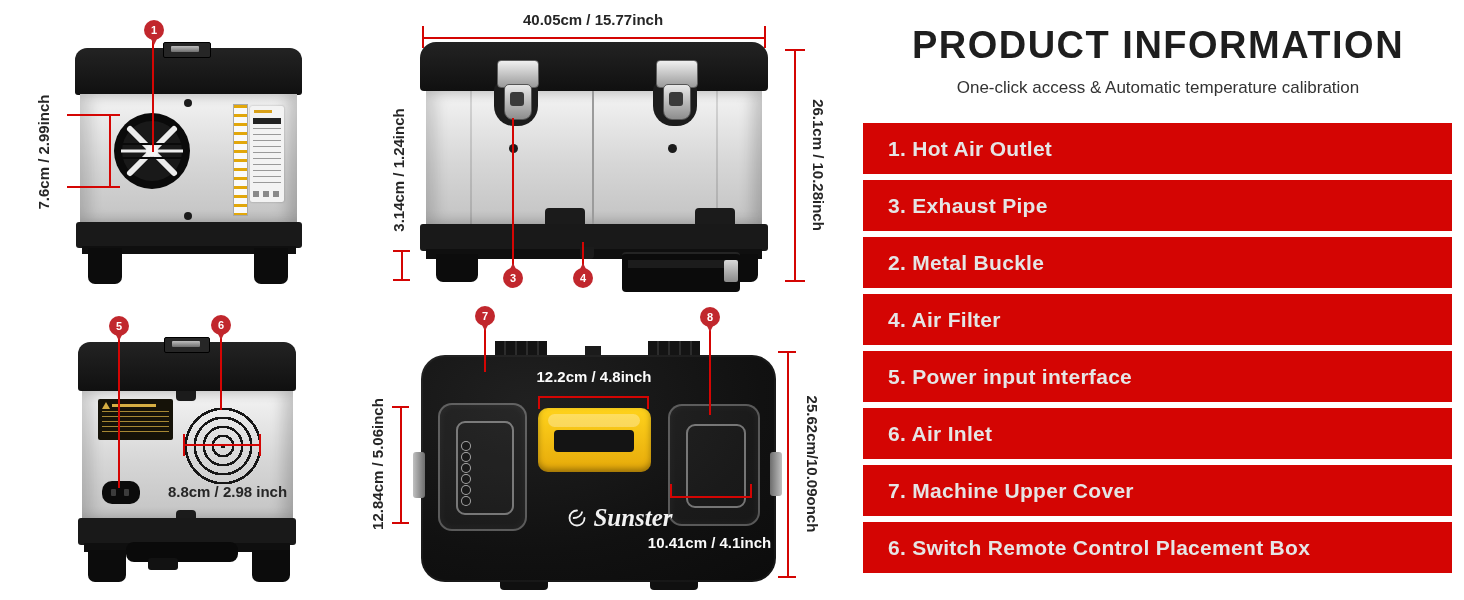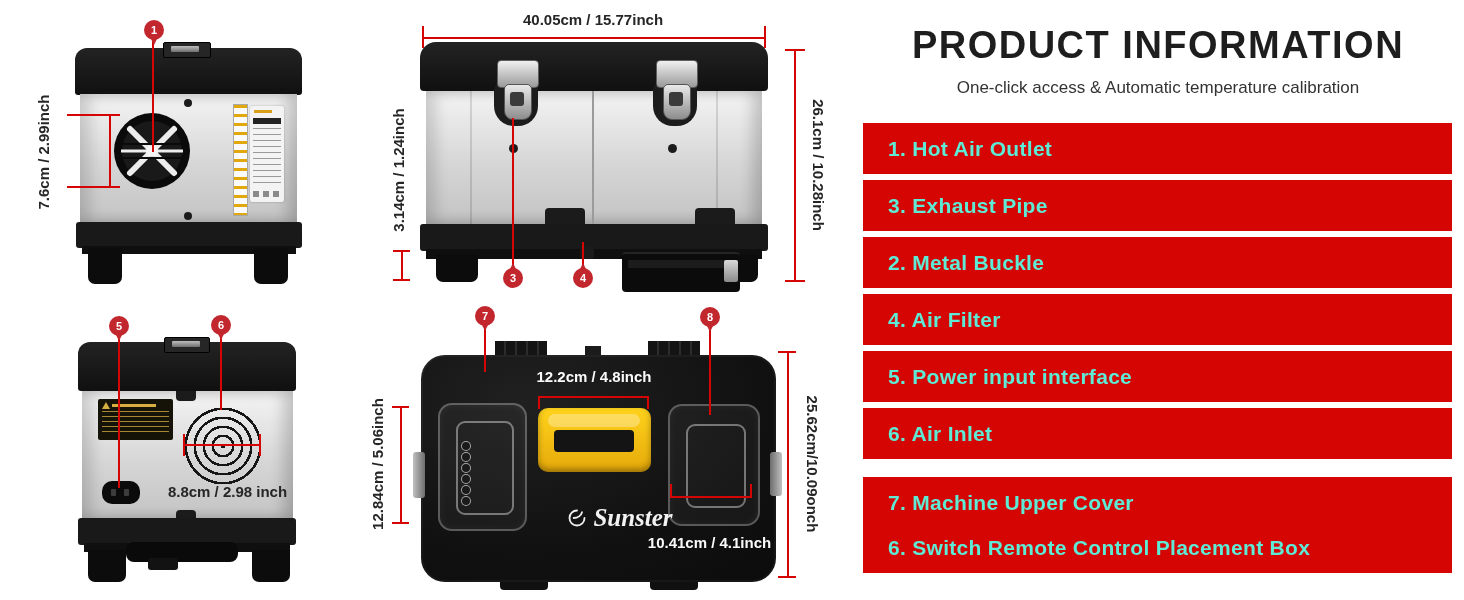--- a/index.html
+++ b/index.html
@@ -41,21 +41,21 @@
   
   .clearwin{position:absolute;border:2px solid rgba(255,255,255,.28);border-radius:14px;
        background:rgba(255,255,255,.04);box-shadow:inset 0 0 8px rgba(255,255,255,.06);}
   .clearinner{position:absolute;border:2px solid rgba(255,255,255,.40);border-radius:9px;}
   .led{position:absolute;width:8px;height:8px;border-radius:50%;background:#1a1a1a;
        border:1px solid rgba(255,255,255,.6);}
   
   .title{position:absolute;left:863px;top:24px;width:590px;text-align:center;font-size:38px;
        font-weight:700;letter-spacing:1.5px;color:#1e1e1e;}
   .subtitle{position:absolute;left:863px;top:78px;width:590px;text-align:center;font-size:17px;color:#333;}
-  .bar{position:absolute;left:863px;width:589px;height:51px;background:#d40503;color:#5eead4;
+  .bar{position:absolute;left:863px;width:589px;height:51px;background:#d40503;color:#e5e5e5;
        font-size:21px;font-weight:600;line-height:51px;padding-left:25px;box-sizing:border-box;
        letter-spacing:.3px;}
   
   .toolbox-strip{position:absolute;left:556px;top:452px;width:78px;height:16px;background:#e2491c;
        border-radius:2px;color:#fff;font-size:8px;font-weight:bold;letter-spacing:1.5px;
        text-align:center;line-height:16px;}
   .brand{position:absolute;left:540px;top:505px;width:160px;height:26px;display:flex;
        align-items:center;justify-content:center;gap:6px;color:#f2f2f2;z-index:3;}
   .brand span{font-family:"Liberation Serif",serif;font-style:italic;font-weight:bold;font-size:25px;}
 </style>
@@ -279,17 +279,17 @@
 
   <div class="abs">
     <div class="title">PRODUCT INFORMATION</div>
     <div class="subtitle">One-click access &amp; Automatic temperature calibration</div>
     <div class="bar" style="top:123px;">1. Hot Air Outlet</div>
     <div class="bar" style="top:180px;">3. Exhaust Pipe</div>
     <div class="bar" style="top:237px;">2. Metal Buckle</div>
     <div class="bar" style="top:294px;">4. Air Filter</div>
     <div class="bar" style="top:351px;">5. Power input interface</div>
     <div class="bar" style="top:408px;">6. Air Inlet</div>
-    <div class="bar" style="top:465px;margin-top:12px;">7. Machine Upper Cover</div>
+    <div class="bar" style="top:465px;">7. Machine Upper Cover</div>
     <div class="bar" style="top:522px;">6. Switch Remote Control Placement Box</div>
   </div>
 
 </div>
 
 </body></html>

